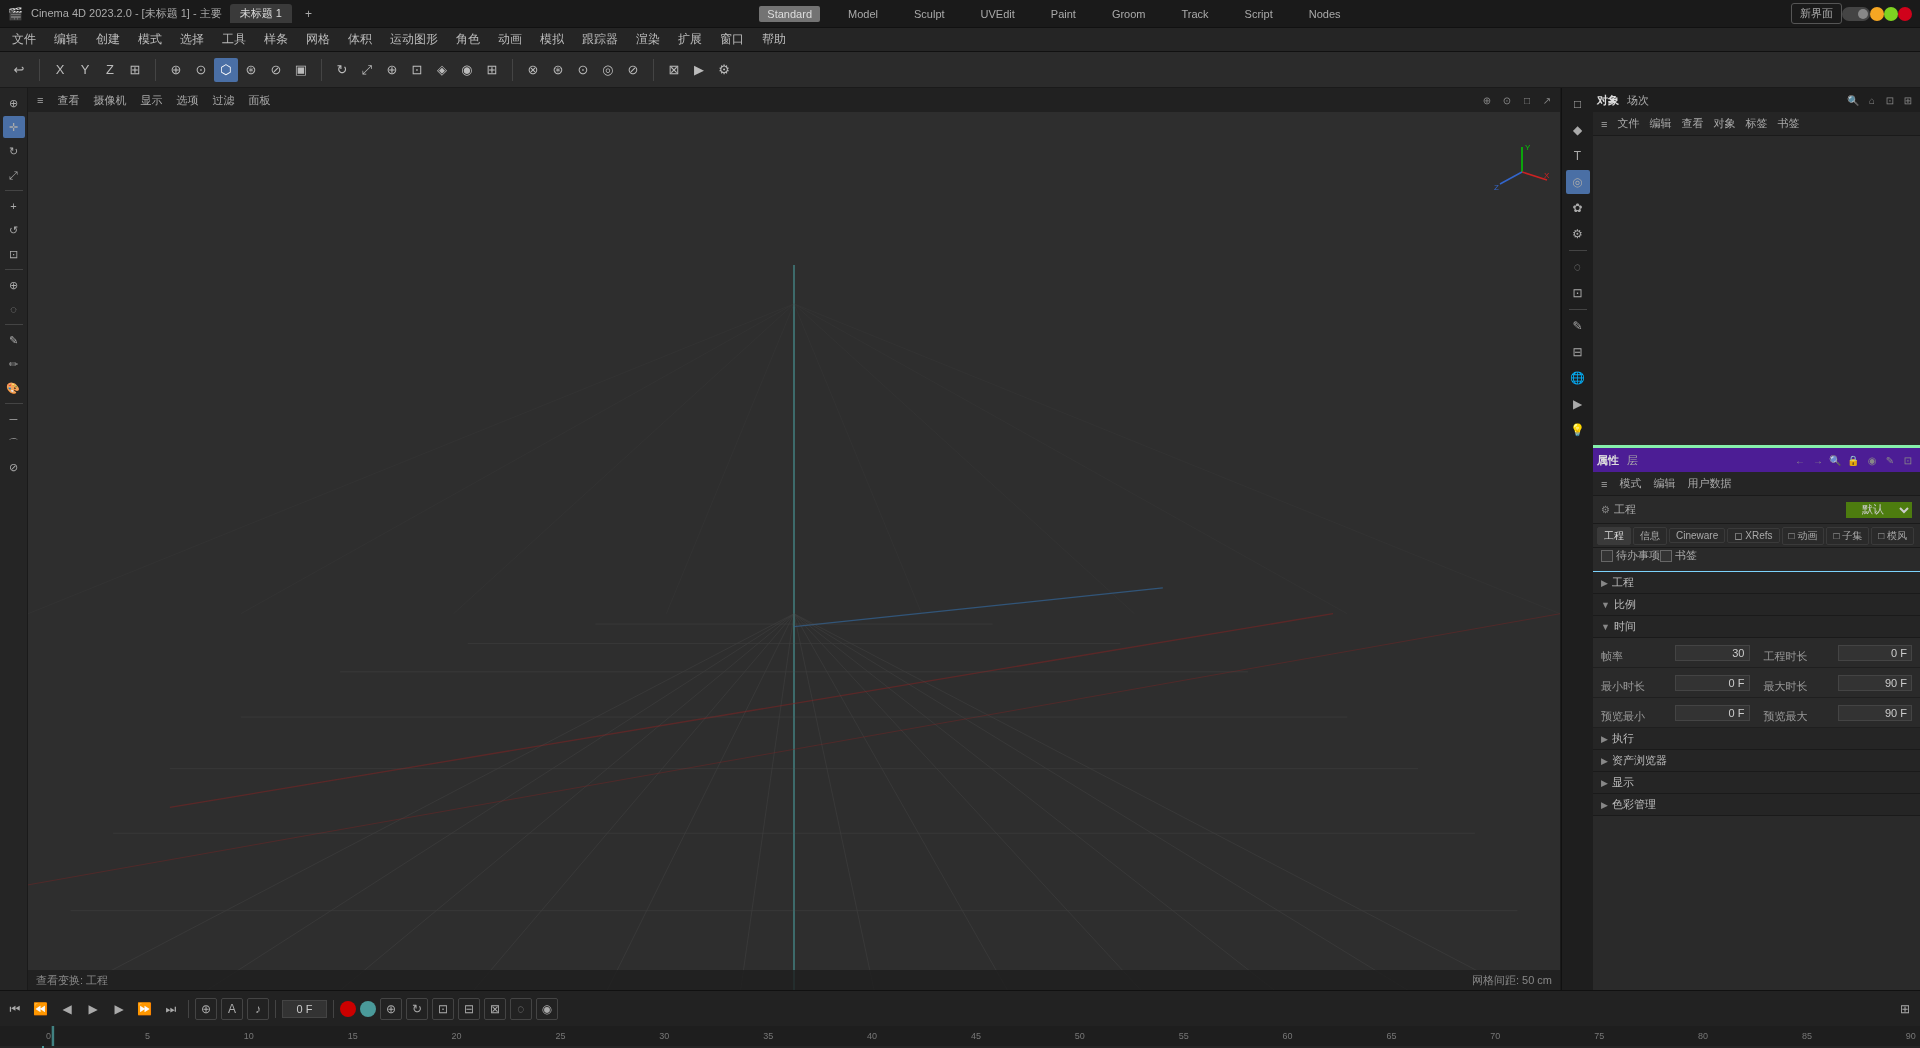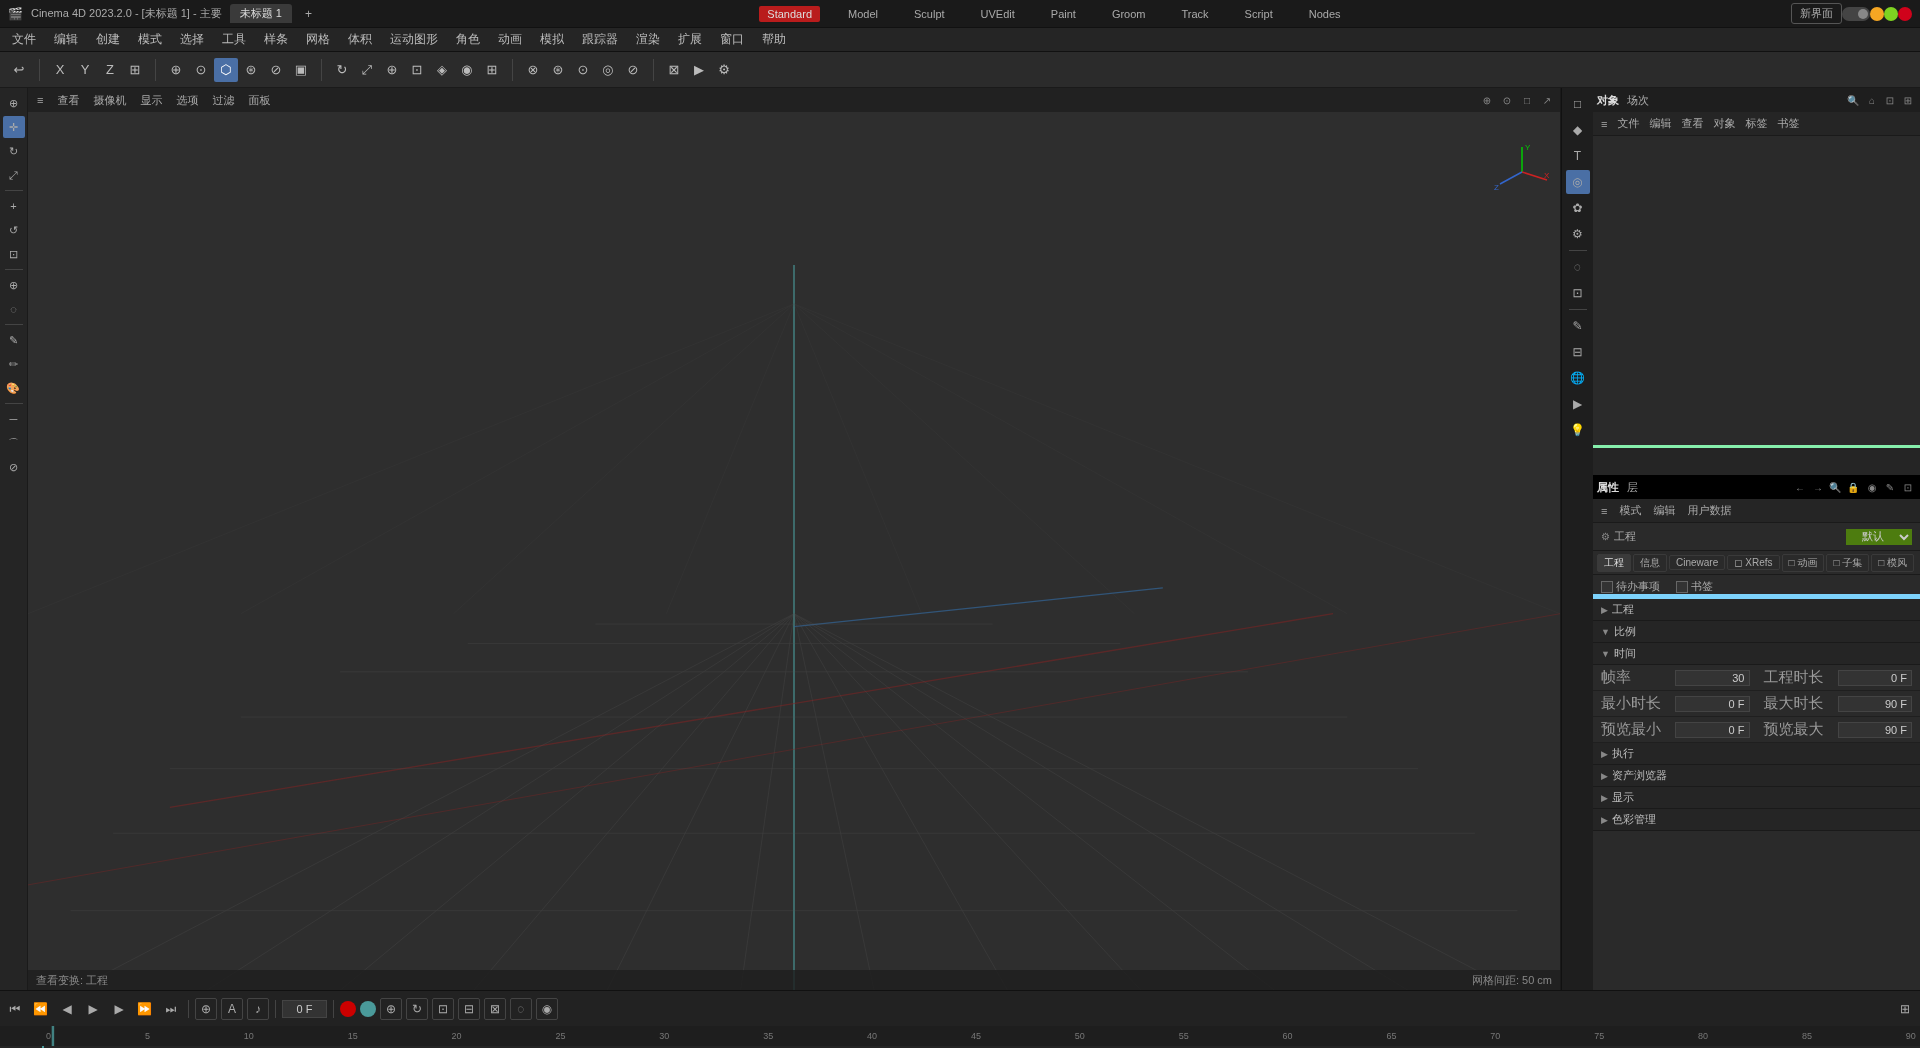--- a/index.html
+++ b/index.html
@@ -11,21 +11,21 @@
       display: flex; align-items: center; justify-content: space-between;
       padding: 0 8px; border-bottom: 1px solid #111;
     }
     #titlebar-left { display: flex; align-items: center; gap: 8px; font-size: 12px; color: #bbb; }
     #titlebar-logo { color: #ccc; font-size: 12px; }
     .tab-item { background: #2d2d2d; padding: 2px 10px; border-radius: 3px 3px 0 0; font-size: 11px; color: #aaa; cursor: pointer; }
     .tab-item.active { background: #3a3a3a; color: #ddd; }
     .tab-add { color: #aaa; cursor: pointer; padding: 0 5px; }
     #titlebar-center { display: flex; gap: 20px; align-items: center; }
     .workspace-btn { padding: 2px 8px; font-size: 11px; color: #aaa; cursor: pointer; border-radius: 2px; }
-    .workspace-btn.active { background: #b91c1c; color: #ddd; }
+    .workspace-btn.active { background: #737373; color: #ddd; }
     #titlebar-right { display: flex; align-items: center; }
     .title-ctrl { width: 14px; height: 14px; border-radius: 50%; cursor: pointer; display: inline-block; }
     .title-min { background: #f5a623; }
     .title-max { background: #7ed321; }
     .title-close { background: #d0021b; }
     #new-view-btn { font-size: 11px; color: #aaa; padding: 2px 8px; border: 1px solid #555; border-radius: 3px; cursor: pointer; }
     .toggle-switch { width: 28px; height: 14px; background: #444; border-radius: 7px; cursor: pointer; position: relative; }
     .toggle-switch::after { content: ''; position: absolute; right: 2px; top: 2px; width: 10px; height: 10px; background: #888; border-radius: 50%; }
 
     
@@ -90,38 +90,38 @@
       width: 360px; background: #252525; border-left: 1px solid #1a1a1a;
       display: flex; flex-direction: column; overflow: hidden;
     }
     #object-panel-header { height: 24px; background: #1e1e1e; display: flex; align-items: center; padding: 0 4px; justify-content: space-between; }
     .op-icon { width: 16px; height: 16px; display: flex; align-items: center; justify-content: center; cursor: pointer; color: #888; font-size: 10px; }
     #object-panel-toolbar { height: 24px; background: #252525; display: flex; align-items: center; padding: 0 4px; gap: 2px; border-bottom: 1px solid #1a1a1a; }
     .opt-item { font-size: 11px; color: #aaa; cursor: pointer; padding: 1px 4px; }
     #object-panel-content { flex: 1; background: #2a2a2a; }
 
     #right-panel-bottom { flex: 1; display: flex; flex-direction: column; overflow: hidden; }
-    #attr-panel-header { height: 24px; background: #000000; display: flex; align-items: center; padding: 0 4px; justify-content: space-between; margin-top: 27px; }
+    #attr-panel-header { height: 24px; background: #4c1d95; display: flex; align-items: center; padding: 0 4px; justify-content: space-between; }
     #attr-panel-toolbar { height: 24px; background: #252525; display: flex; align-items: center; padding: 0 4px; gap: 4px; border-bottom: 1px solid #1a1a1a; }
     .apt-item { font-size: 11px; color: #aaa; cursor: pointer; padding: 1px 4px; }
     #attr-project-row { height: 28px; background: #2a2a2a; display: flex; align-items: center; padding: 0 8px; justify-content: space-between; border-bottom: 1px solid #1a1a1a; }
     .attr-project-label { font-size: 11px; color: #aaa; }
     .attr-project-select { font-size: 11px; color: #ccc; background: #4d7c0f; border: none; padding: 1px 12px; cursor: pointer; font-family: Liberation Mono, monospace; }
     #attr-tabs-row { height: 24px; background: #2a2a2a; display: flex; align-items: center; padding: 0 4px; gap: 2px; border-bottom: 1px solid #1a1a1a; flex-wrap: wrap; }
     .attr-content-tab { font-size: 10px; color: #aaa; cursor: pointer; padding: 1px 6px; border: 1px solid #3a3a3a; border-radius: 2px; white-space: nowrap; }
     .attr-content-tab.active { background: #3a3a3a; color: #ddd; }
-    #attr-check-row { height: 24px; background: #2a2a2a; display: flex; align-items: flex-end; padding: 0 8px; gap: 16px; border-bottom: 5px solid #7dd3fc; }
+    #attr-check-row { height: 24px; background: #2a2a2a; display: flex; align-items: flex-start; padding: 0 8px; gap: 0; border-bottom: 1px solid #7dd3fc; }
     .attr-check { display: flex; align-items: center; gap: 3px; font-size: 11px; color: #aaa; cursor: pointer; }
     .check-box { width: 12px; height: 12px; border: 1px solid #666; background: #333; display: flex; align-items: center; justify-content: center; font-size: 9px; }
     #attr-section { flex: 1; background: #2a2a2a; overflow-y: auto; }
     .attr-section-header { height: 22px; background: #252525; display: flex; align-items: center; padding: 0 8px; gap: 4px; cursor: pointer; border-bottom: 1px solid #1a1a1a; }
     .attr-section-arrow { color: #888; font-size: 9px; }
     .attr-section-label { font-size: 11px; color: #bbb; }
     .attr-row { display: flex; align-items: center; padding: 3px 8px; border-bottom: 1px solid #1f1f1f; gap: 4px; }
-    .attr-label { width: 70px; font-size: 15px; color: #999; flex-shrink: 0; }
+    .attr-label { width: 70px; font-size: 11px; color: #999; flex-shrink: 0; margin-top: 8px; }
     .attr-value { flex: 1; font-size: 11px; color: #ccc; background: #333; border: 1px solid #444; padding: 1px 4px; text-align: right; }
 
     
     #timeline-area {
       width: 100%; height: 36px; background: #222; border-top: 1px solid #111;
       display: flex; align-items: center; padding: 0 4px; gap: 4px;
     }
     .tl-btn { width: 22px; height: 22px; display: flex; align-items: center; justify-content: center; cursor: pointer; color: #aaa; font-size: 12px; }
     .tl-sep { width: 1px; height: 18px; background: #444; margin: 0 2px; }
     .tl-input { width: 45px; height: 18px; background: #333; border: 1px solid #444; color: #ccc; font-size: 11px; text-align: center; }

